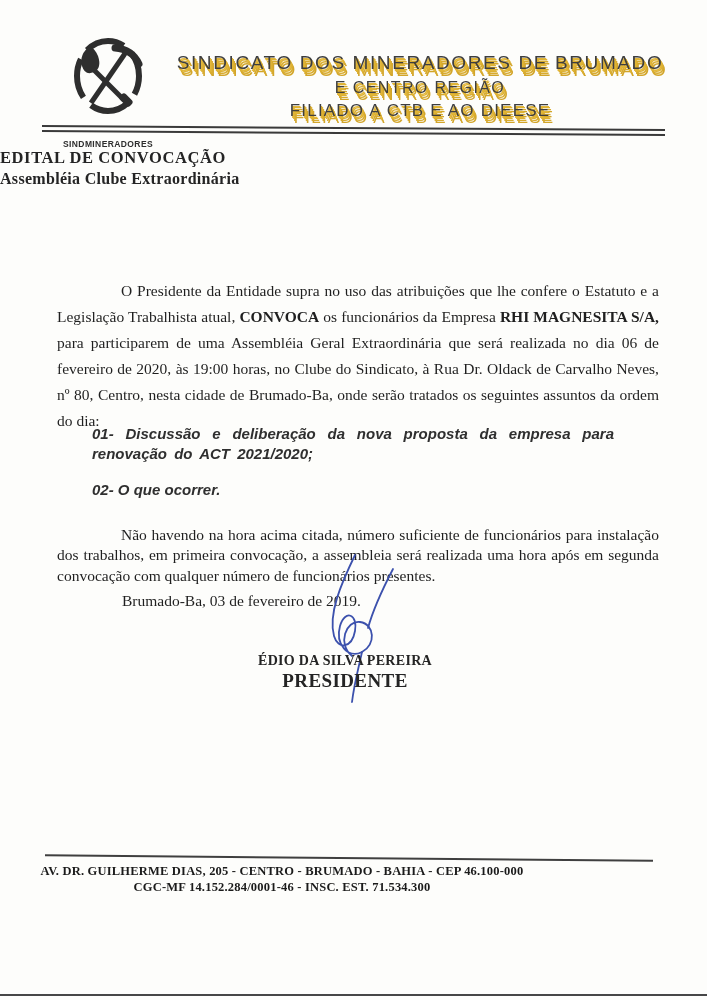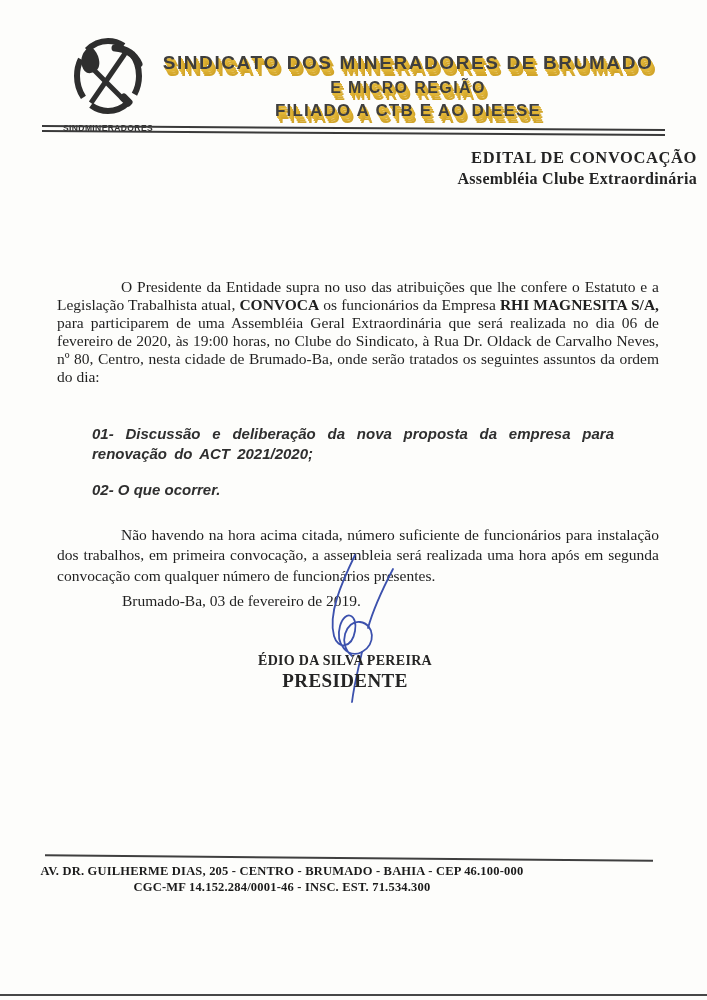--- a/index.html
+++ b/index.html
@@ -3,45 +3,45 @@
 <meta charset="utf-8">
 <style>
   html,body{margin:0;padding:0;background:#ffffff;}
   .page{
     position:relative;width:707px;height:1000px;background:#fdfdfb;overflow:hidden;
     font-family:"Liberation Serif", serif;color:#1f1f1f;
   }
   
   .logo{position:absolute;left:58px;top:36px;width:100px;height:94px;text-align:center;}
   .logo-caption{
-    margin-top:1px;font-family:"Liberation Sans",sans-serif;font-weight:bold;
+    margin-top:17px;font-family:"Liberation Sans",sans-serif;font-weight:bold;
     font-size:8.5px;letter-spacing:.4px;color:#2e2e2e;white-space:nowrap;
   }
   .hdr-text{
-    position:absolute;left:158px;top:52px;width:500px;text-align:center;
-    font-family:"Liberation Sans",sans-serif;font-weight:bold;color:#3e3e3e;
+    position:absolute;left:170px;top:52px;width:500px;text-align:center;
+    font-family:"Liberation Sans",sans-serif;font-weight:normal;color:#3e3e3e;
   }
   .hl{
     text-shadow:1px 2px 0 #e2b637,2px 3px 0 #ddb133,3px 5px 0 #d8ab2e,4px 7px 0 #d2a52a;
     white-space:nowrap;
   }
   .hl.l1{font-size:19px;letter-spacing:1.6px;}
   .hl.l2{font-size:16px;letter-spacing:1.4px;margin-top:5px;}
   .hl.l3{font-size:17px;letter-spacing:1.2px;margin-top:4px;}
   .double-rule{
     position:absolute;left:42px;top:127px;width:623px;height:3px;
     border-top:2px solid #3a3a3a;border-bottom:2px solid #3a3a3a;
     transform:rotate(0.35deg);
   }
   
-  .doc-title{position:absolute;left:0;top:148px;width:697px;text-align:right;font-weight:bold;color:#242424;}
+  .doc-title{position:absolute;left:0;top:148px;width:697px;text-align:left;font-weight:bold;color:#242424;}
   .doc-title .main{font-size:16.5px;letter-spacing:.6px;}
   .doc-title .sub{font-size:16px;letter-spacing:.3px;margin-top:2px;}
   
-  .p1{position:absolute;left:57px;top:262px;width:602px;font-size:15.5px;line-height:18px;text-align:justify;text-indent:64px;}
+  .p1{position:absolute;left:57px;top:262px;width:602px;font-size:15.5px;line-height:26px;text-align:justify;text-indent:64px;}
   .items{position:absolute;left:92px;top:424px;width:522px;
     font-family:"Liberation Sans",sans-serif;font-weight:bold;font-style:italic;
     font-size:15px;line-height:20px;color:#2f2f2f;}
   .items .it1{text-align:justify;word-spacing:3px;}
   .items .it2{margin-top:16px;}
   .p2{position:absolute;left:57px;top:509px;width:602px;font-size:15.5px;line-height:20.5px;text-align:justify;text-indent:64px;}
   .date-line{position:absolute;left:122px;top:592px;font-size:15.5px;}
   
   .sig-svg{position:absolute;left:300px;top:552px;}
   .sig-block{position:absolute;left:0;top:653px;width:690px;text-align:center;font-weight:bold;color:#242424;}
@@ -70,21 +70,21 @@
 
       <path d="M55 12 Q72 13 79 28" fill="none" stroke="#2e2e2e" stroke-width="7" stroke-linecap="round"></path>
 
       <line x1="66" y1="16" x2="31" y2="67" stroke="#2e2e2e" stroke-width="5"></line>
     </svg>
     <div class="logo-caption">SINDMINERADORES</div>
   </div>
 
   <div class="hdr-text">
     <div class="hl l1">SINDICATO DOS MINERADORES DE BRUMADO</div>
-    <div class="hl l2">E MICRO REGIÃO</div>
+    <div class="hl l2">E CENTRO REGIÃO</div>
     <div class="hl l3">FILIADO A CTB E AO DIEESE</div>
   </div>
 
   <div class="double-rule"></div>
 
   <div class="doc-title">
     <div class="main">EDITAL DE CONVOCAÇÃO</div>
     <div class="sub">Assembléia Clube Extraordinária</div>
   </div>
 

